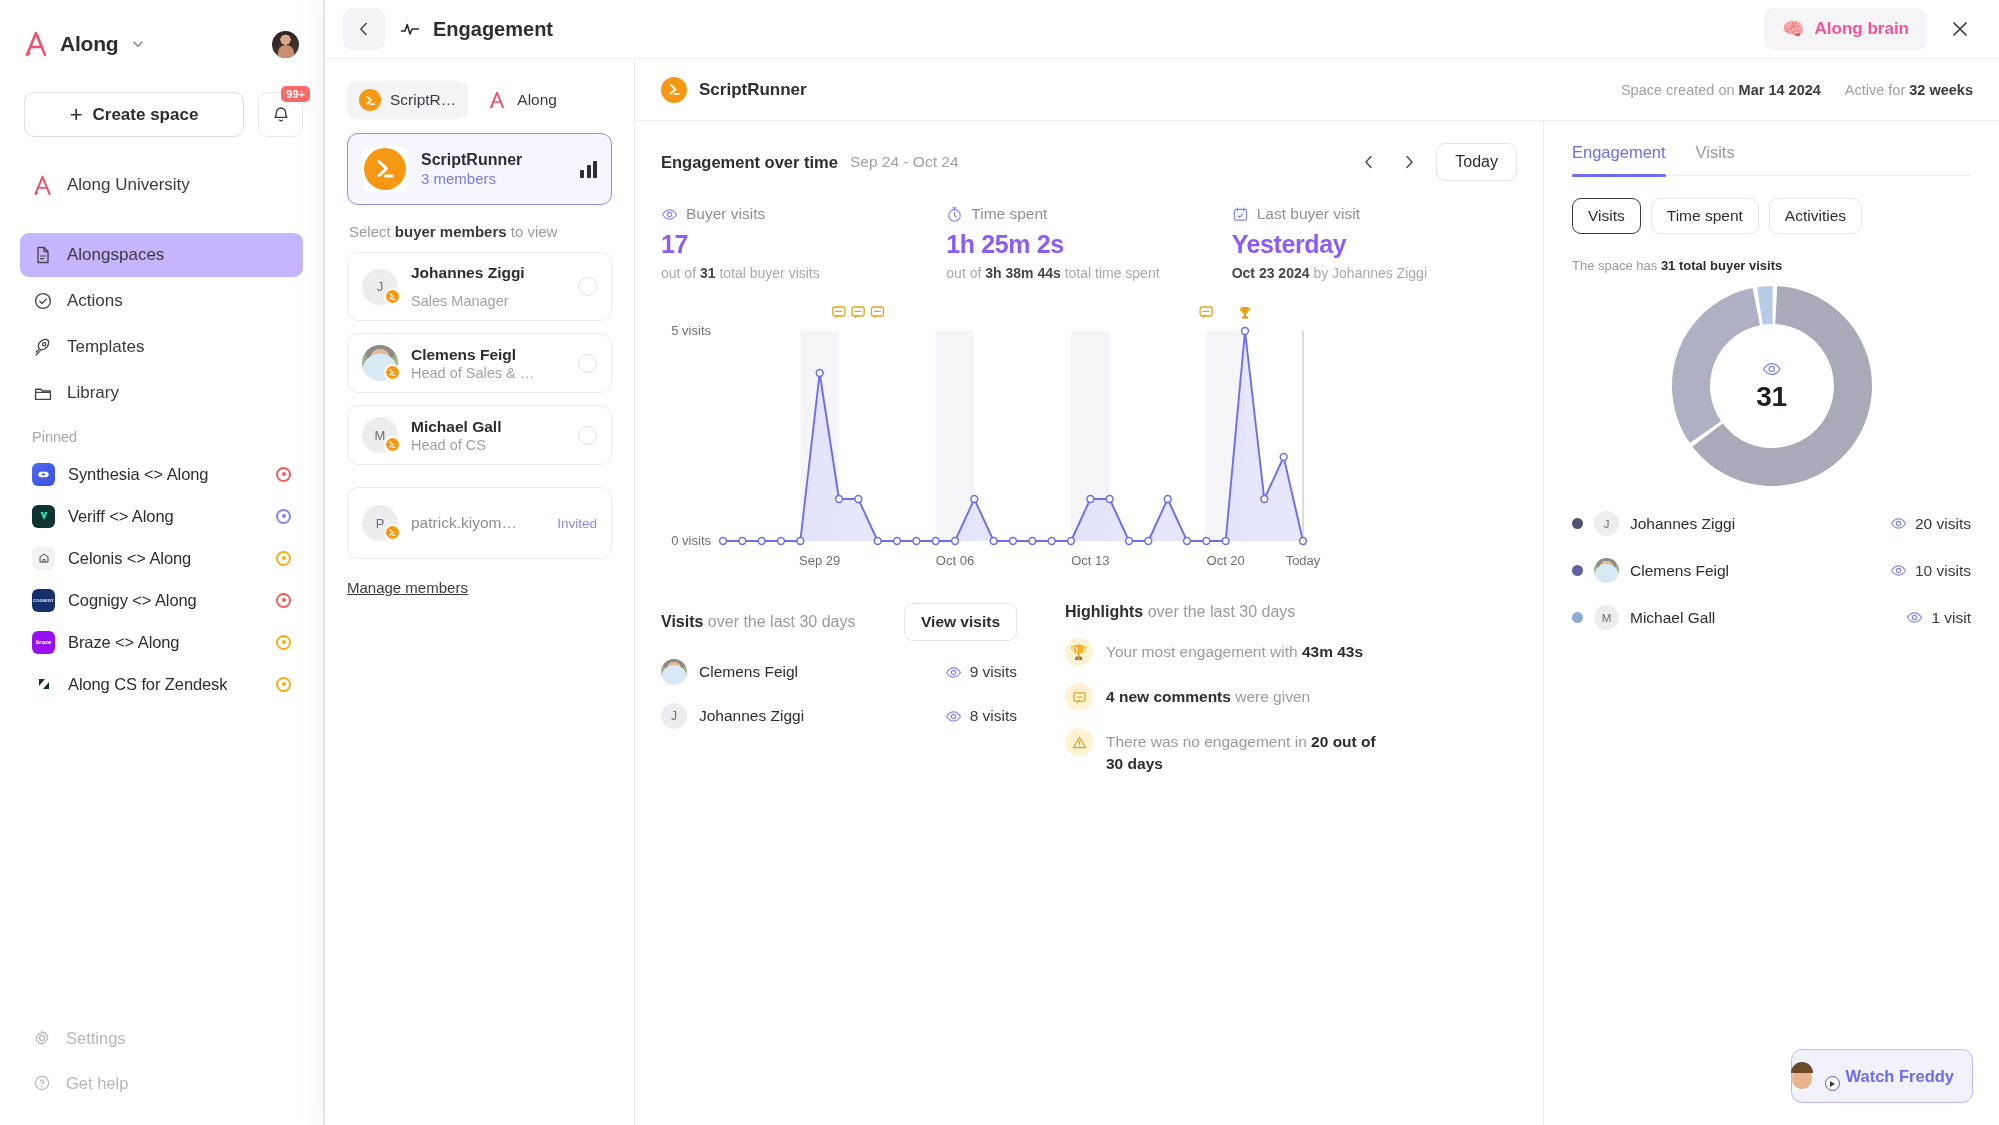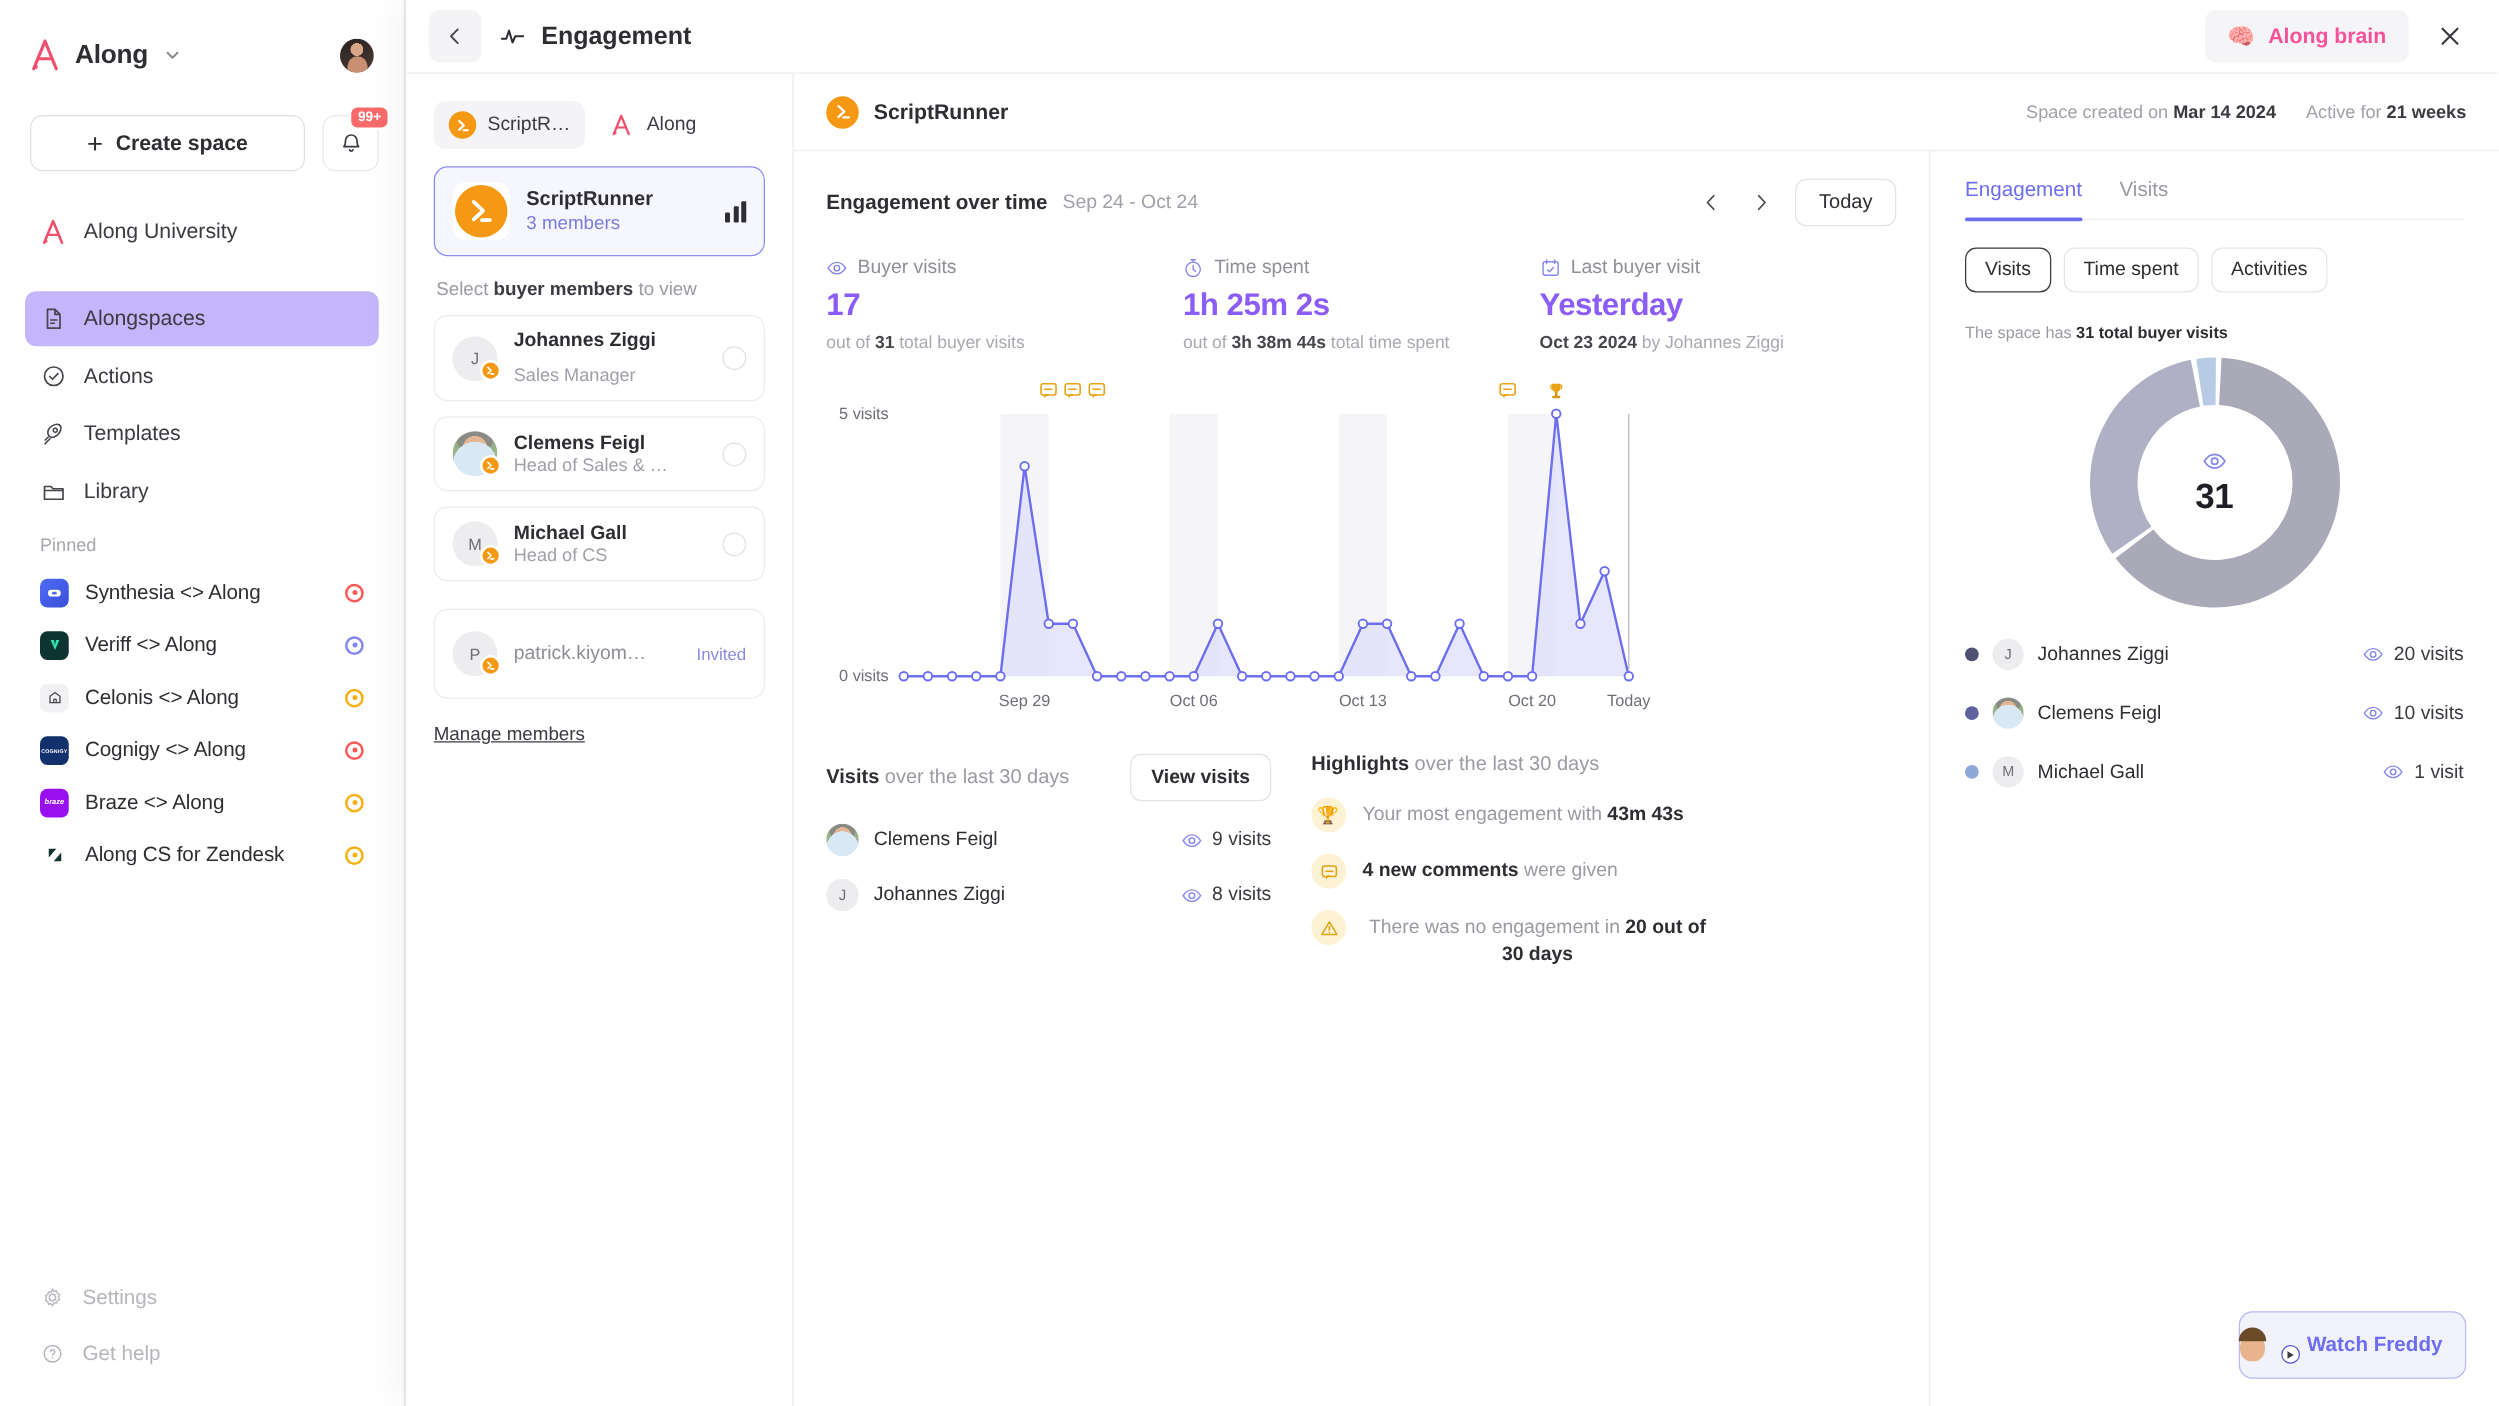--- a/index.html
+++ b/index.html
@@ -165,21 +165,21 @@
   .stat { flex:1; }
   .stat-head { display:flex; align-items:center; gap:8px; font-size:15.5px; color:#8f8f98; }
   .stat-ic { width:17px; height:17px; color:#8585ee; display:flex; align-items:center; justify-content:center; }
   .stat-val { font-size:25px; font-weight:700; color:#8b5cf6; margin-top:7px; letter-spacing:-0.4px; }
   .stat-sub { font-size:14px; color:#a8a8b0; margin-top:6px; }
   .stat-sub b { color:#46464c; font-weight:700; }
 
   .chart-wrap { position:relative; margin-top:16px; height:280px; }
   .chart-svg { display:block; }
 
-  .bottom-row { display:flex; margin-top:26px; gap:0;text-align:center; }
+  .bottom-row { display:flex; margin-top:26px; gap:16px; }
   .visits-sec { width:380px; flex:0 0 380px; padding-right:24px; }
   .sec-head { display:flex; align-items:center; gap:10px; }
   .sec-title { font-size:16px; color:#9a9aa2; }
   .sec-title b { color:#2d2d32; font-weight:700; }
   .view-btn { margin-left:auto; border:1px solid #e4e4e8; border-radius:9px; padding:9px 16px;
               font-size:15.5px; font-weight:700; color:#2d2d32; background:#fff; cursor:pointer; }
   .vis-row { display:flex; align-items:center; gap:12px; margin-top:18px; }
   .vis-av { width:26px; height:26px; border-radius:50%; background:#ededf0; display:flex;
             align-items:center; justify-content:center; font-size:12px; color:#6e6e77; flex:0 0 26px; overflow:hidden; }
   .vis-name { font-size:15.5px; color:#2d2d32; }
@@ -569,21 +569,21 @@
             <span class="mh-logo">
               <svg width="15" height="15" viewBox="0 0 24 24">
                   <path d="M6 4.5 L13.5 11.6 L6 18.5" stroke="#fff" stroke-width="3" fill="none" stroke-linecap="round" stroke-linejoin="round"></path>
                   <path d="M12.5 19 H19" stroke="#fff" stroke-width="3" stroke-linecap="round"></path>
                 </svg>
             </span>
             <span>ScriptRunner</span>
           </div>
           <div class="mh-right">
             <span><span>Space created on</span> <b>Mar 14 2024</b></span>
-            <span><span>Active for</span> <b>21 weeks</b></span>
+            <span><span>Active for</span> <b>32 weeks</b></span>
           </div>
         </div>
 
         <div class="main-inner">
 
           <div class="chart-area">
             <div class="eot-row">
               <span class="eot-title">Engagement over time</span>
               <span class="eot-range">Sep 24 - Oct 24</span>
               <span class="eot-ctrls">

